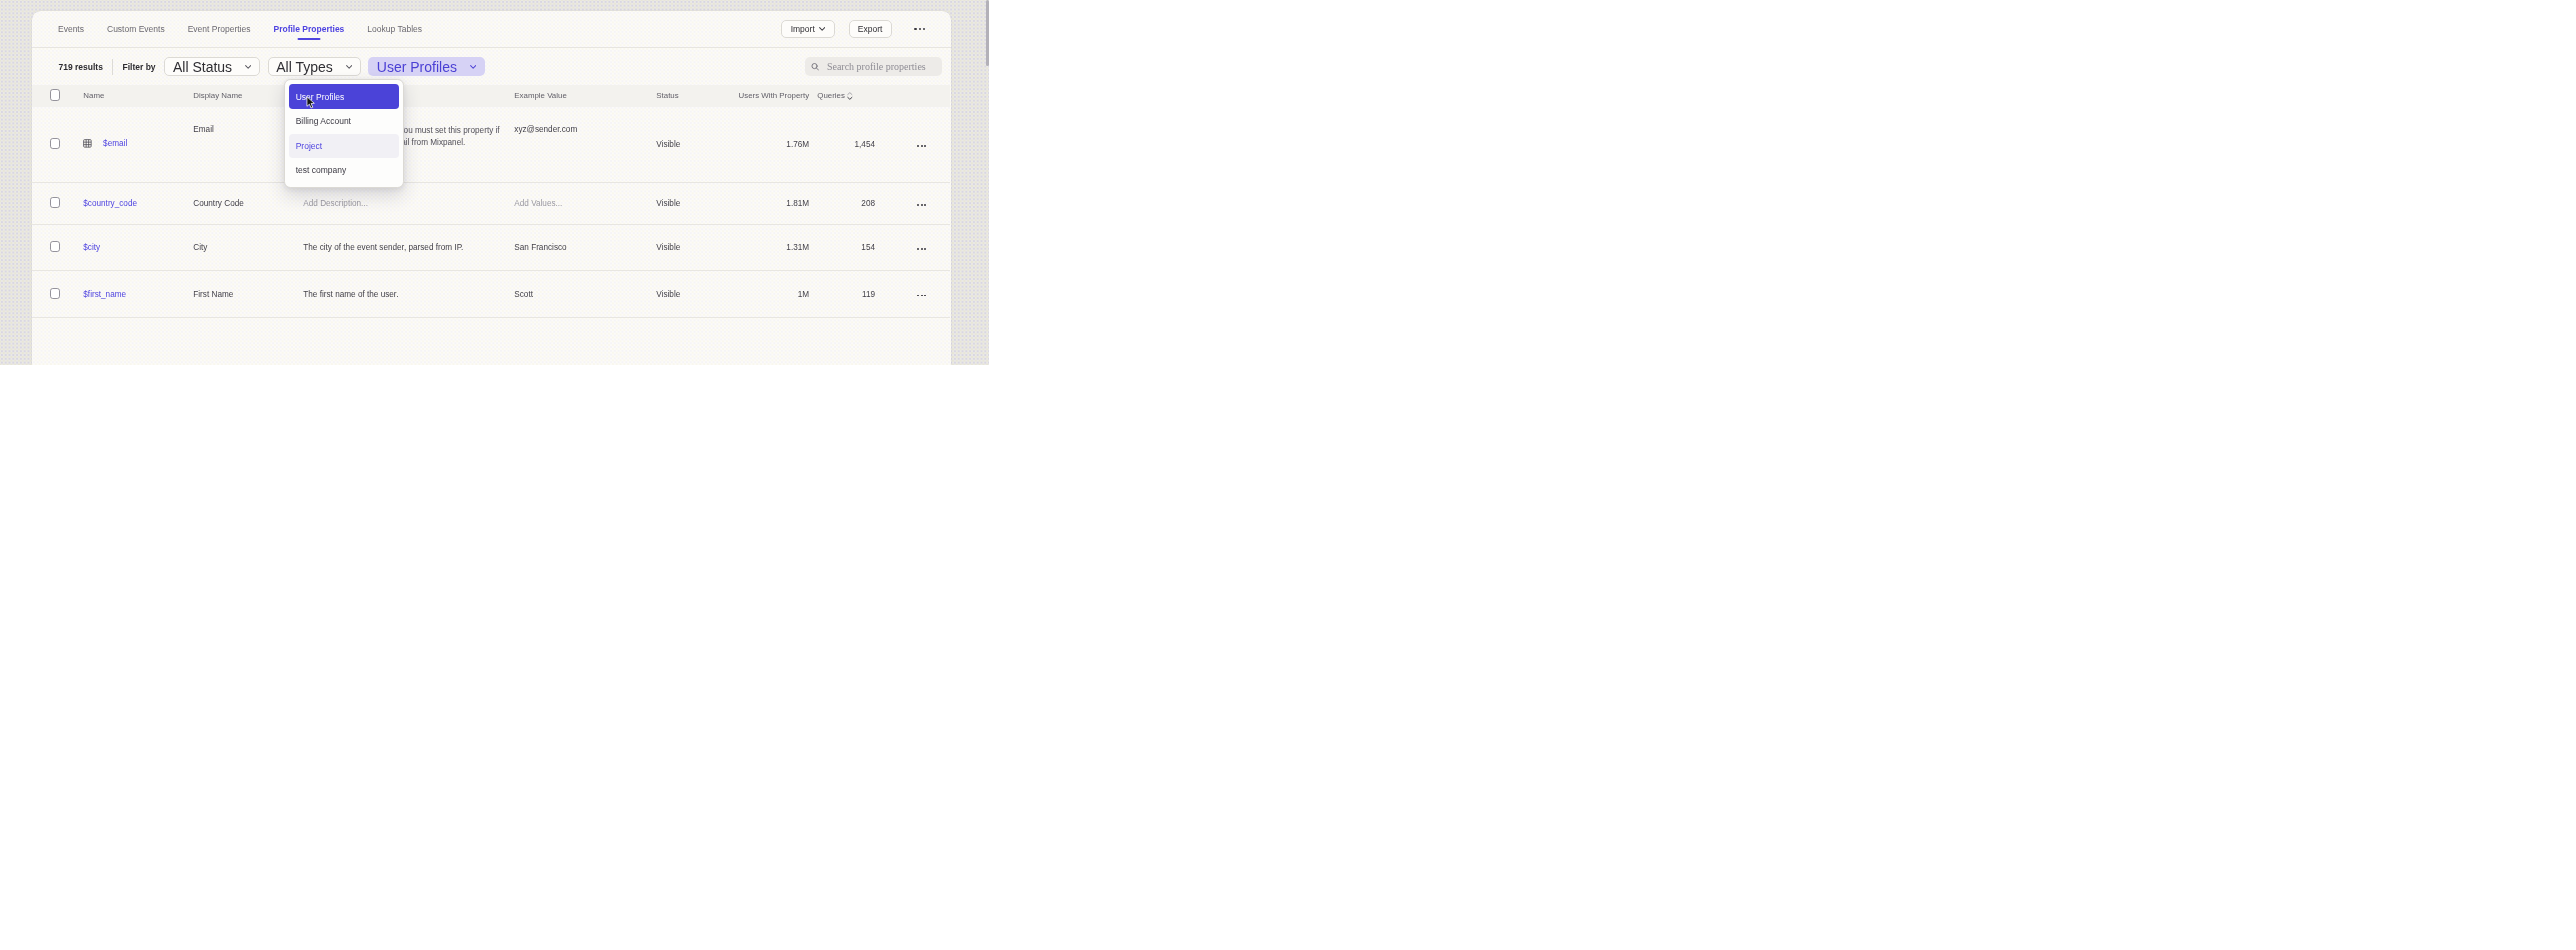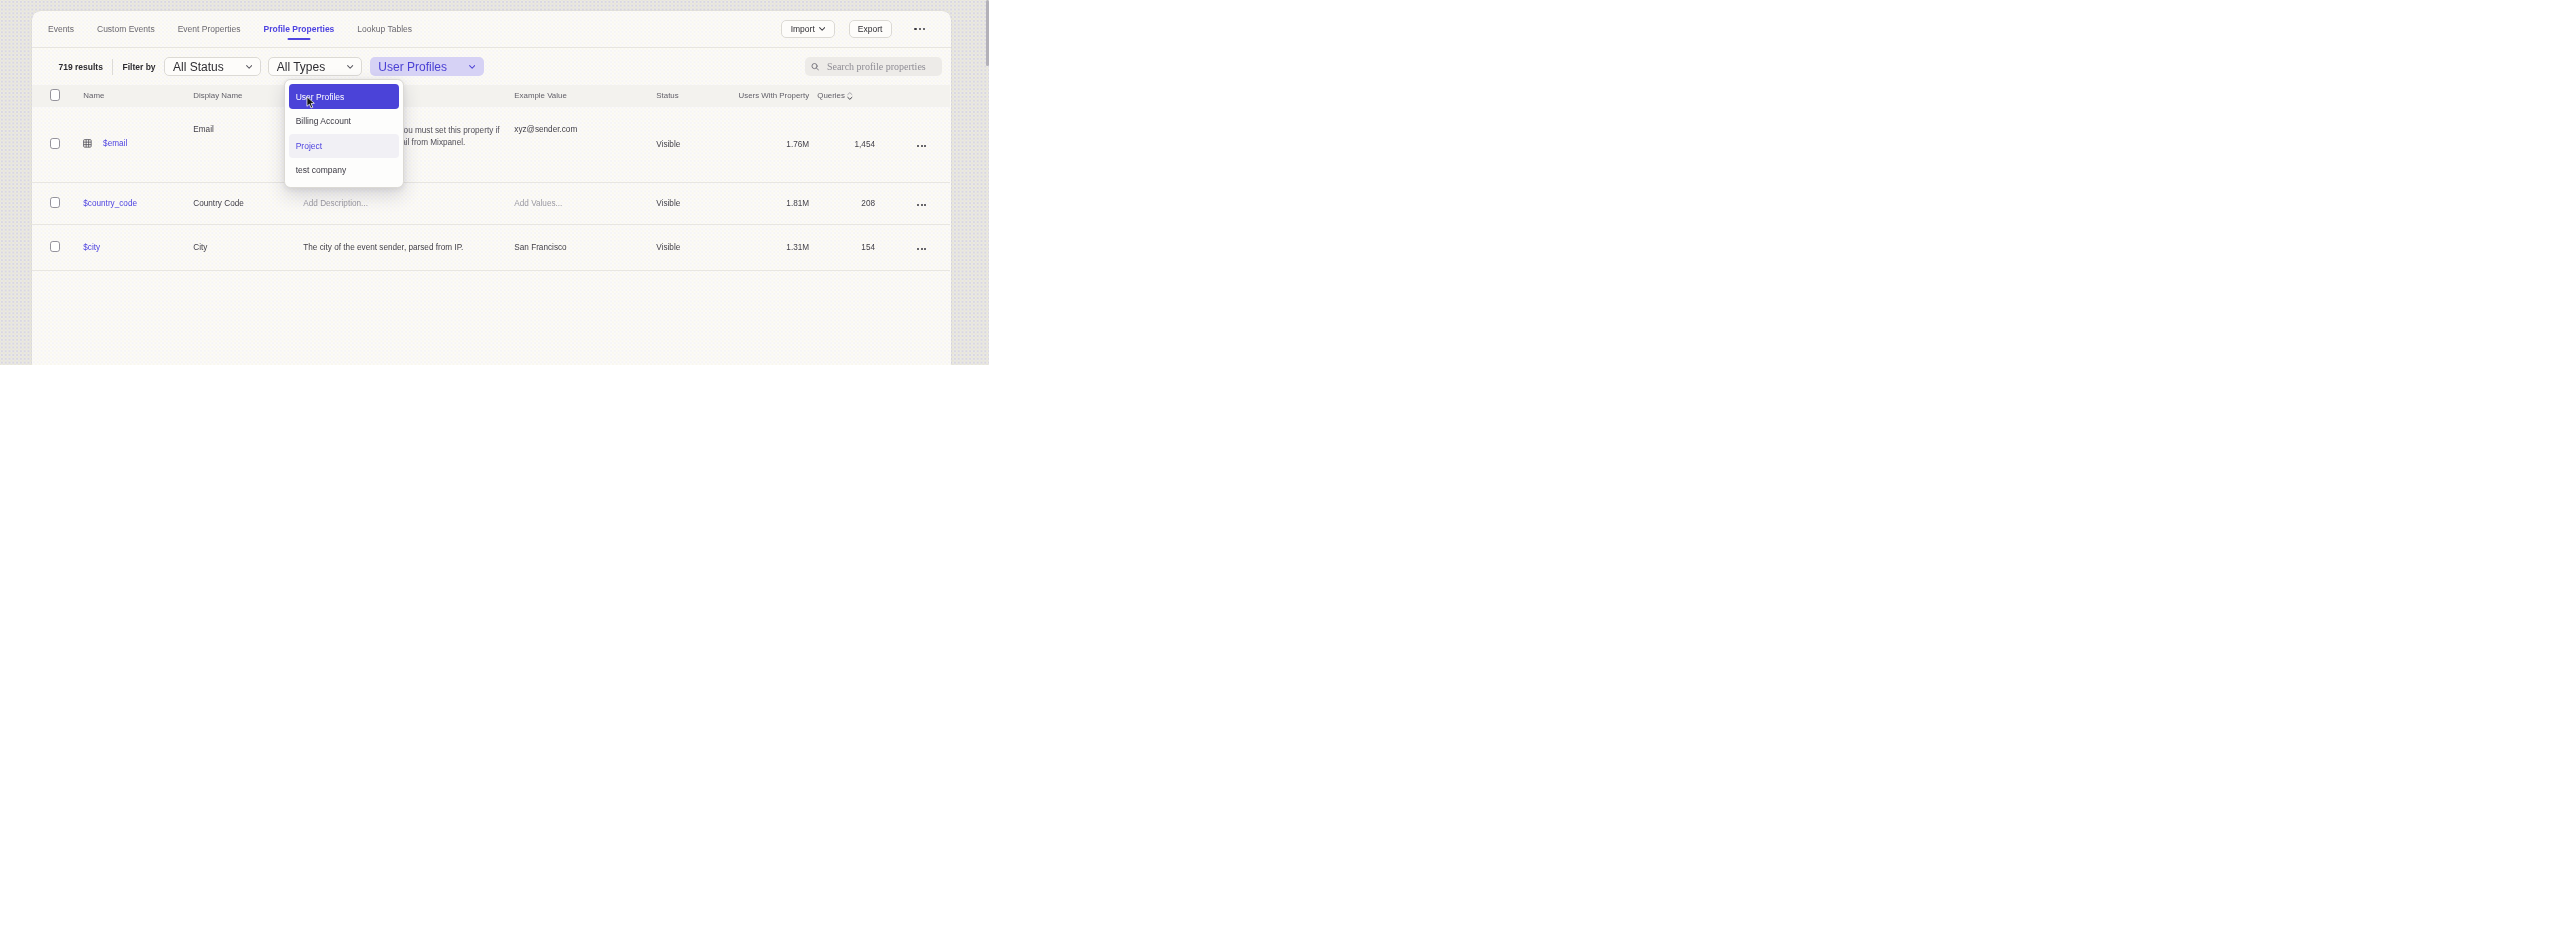--- a/index.html
+++ b/index.html
@@ -25,41 +25,41 @@
       radial-gradient(rgba(205,200,238,.22) 0.6px, transparent 0.8px),
       radial-gradient(rgba(228,222,168,.20) 0.6px, transparent 0.8px);
     background-size:3.8px 3.8px, 3.8px 3.8px;
     background-position:0 0, 1.9px 1.9px;
     border-radius:8.8px 8.8px 0 0;
     box-shadow:0 0.6px 2.5px rgba(60,55,70,.08);
     overflow:hidden;
   }
   
   .tabbar { height:37px; border-bottom:0.6px solid #e7e5e0; display:flex; align-items:center;
-            padding:0 23px 0 16px; position:relative; }
+            padding:0 23px 0 26px; position:relative; }
   .tabs { display:flex; gap:23px; }
   .tab { font-size:8.5px; color:#6b6970; font-weight:500; height:37px; line-height:37px;
          position:relative; cursor:pointer; white-space:nowrap; }
   .tab.active { color:var(--accent,#4f44e0); font-weight:700; }
   .tab.active::after { content:""; position:absolute; left:50%; transform:translateX(-50%);
          bottom:7.6px; width:23px; height:2.2px; border-radius:1.3px; background:var(--accent,#4f44e0); }
   .tab-actions { margin-left:auto; display:flex; align-items:center; gap:14px; }
   .btn { height:18.3px; background:#fdfcfa; border:0.6px solid #dbd9d4; border-radius:5px;
          font-family:inherit; font-size:8.5px; color:#2f2e33; font-weight:500;
          display:inline-flex; align-items:center; gap:4.4px; padding:0 8.2px; cursor:pointer; }
   .dots { display:inline-flex; gap:1.9px; cursor:pointer; padding:3.2px; margin-left:5.7px; }
   .dots i { width:2.2px; height:2.2px; border-radius:50%; background:#3a383f; display:block; }
   
   .filterbar { height:37px; display:flex; align-items:center; padding:0 9.5px 0 26.5px; }
   .results { font-size:8.5px; font-weight:700; color:#2c2b30; white-space:nowrap; }
   .vsep { width:0.6px; height:15.8px; background:#dddbd6; margin:0 9.5px; }
   .filterby { font-size:8.5px; font-weight:600; color:#2c2b30; margin-right:8.8px; white-space:nowrap; }
   .chip { height:19px; border-radius:5px; border:0.6px solid #dcdad5; background:#fdfcfa;
-          display:inline-flex; align-items:center; gap:22px; padding:0 7.6px; margin-right:7.6px;
-          font-family:inherit; font-size:12px; font-weight:500; color:#2f2e33; cursor:pointer; white-space:nowrap; }
+          display:inline-flex; align-items:center; gap:13px; padding:0 7.6px; margin-right:7.6px;
+          font-family:inherit; font-size:14px; font-weight:500; color:#2f2e33; cursor:pointer; white-space:nowrap; }
   .chip svg { stroke:#55535b; }
   .chip-accent { background:var(--chip-bg,#d6d2f5); border-color:transparent; color:var(--chip-text,#4a3fd4); }
   .chip-accent svg { stroke:var(--chip-text,#4a3fd4); }
   .search { margin-left:auto; width:137px; height:19px; background:#edebe8; border-radius:5px;
             display:flex; align-items:center; gap:5.7px; padding:0 6.3px; }
   .search input { border:none; background:transparent; outline:none; width:100%;
                   font-family:Liberation Serif, serif; font-size:10px; color:#3f3d45; }
   .search input::placeholder { color:#8f8d95; }
   
   table { border-collapse:collapse; table-layout:fixed; width:729px; }
@@ -245,20 +245,35 @@
           <td>San Francisco</td>
           <td>Visible</td>
           <td class="num">1.31M</td>
           <td class="num q">154</td>
           <td class="c-actions"><span class="rowdots">
                 <i></i>
                 <i></i>
                 <i></i>
               </span></td>
         </tr>
+        <tr class="r3">
+          <td class="c-check"><span class="cbx"></span></td>
+          <td><a class="prop" href="#">$first_name</a></td>
+          <td>First Name</td>
+          <td>The first name of the user.</td>
+          <td>Scott</td>
+          <td>Visible</td>
+          <td class="num">1M</td>
+          <td class="num q">119</td>
+          <td class="c-actions"><span class="rowdots">
+                <i></i>
+                <i></i>
+                <i></i>
+              </span></td>
+        </tr>
       </tbody>
     </table>
   </div>
 
   <div class="panel">
     <div class="opt sel">User Profiles</div>
     <div class="opt">Billing Account</div>
     <div class="opt hl accent">Project</div>
     <div class="opt">test company</div>
   </div>

